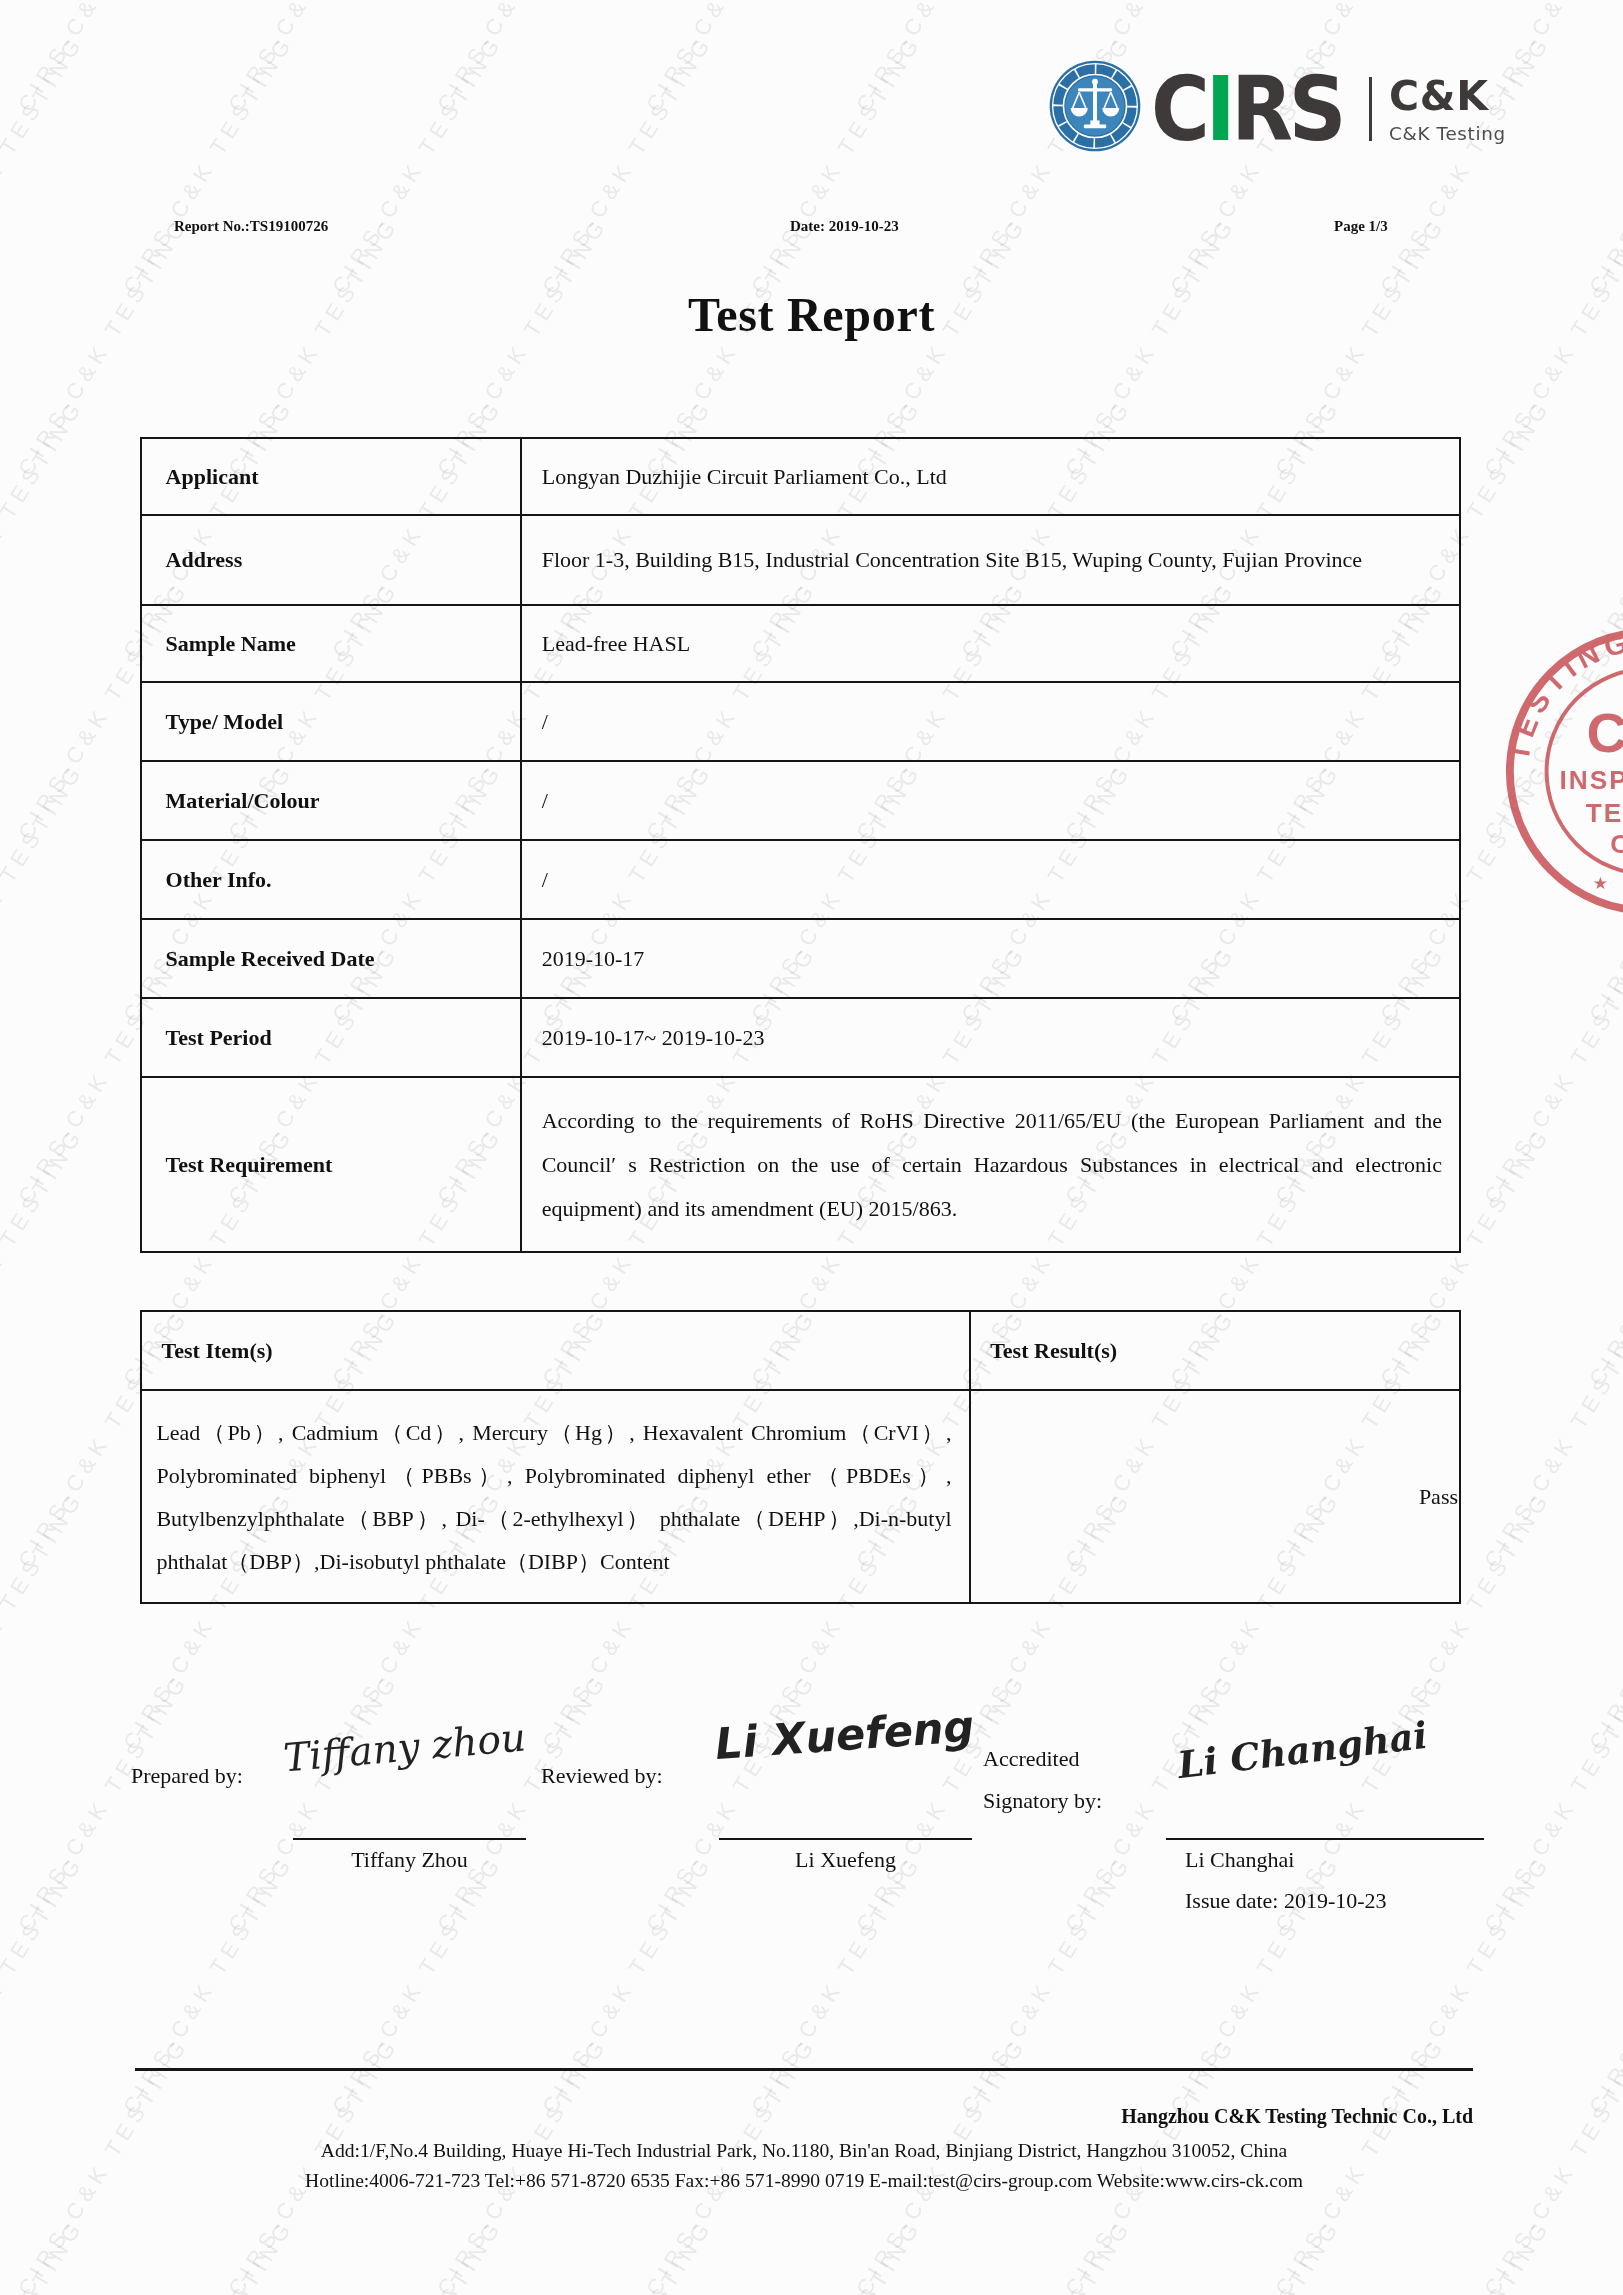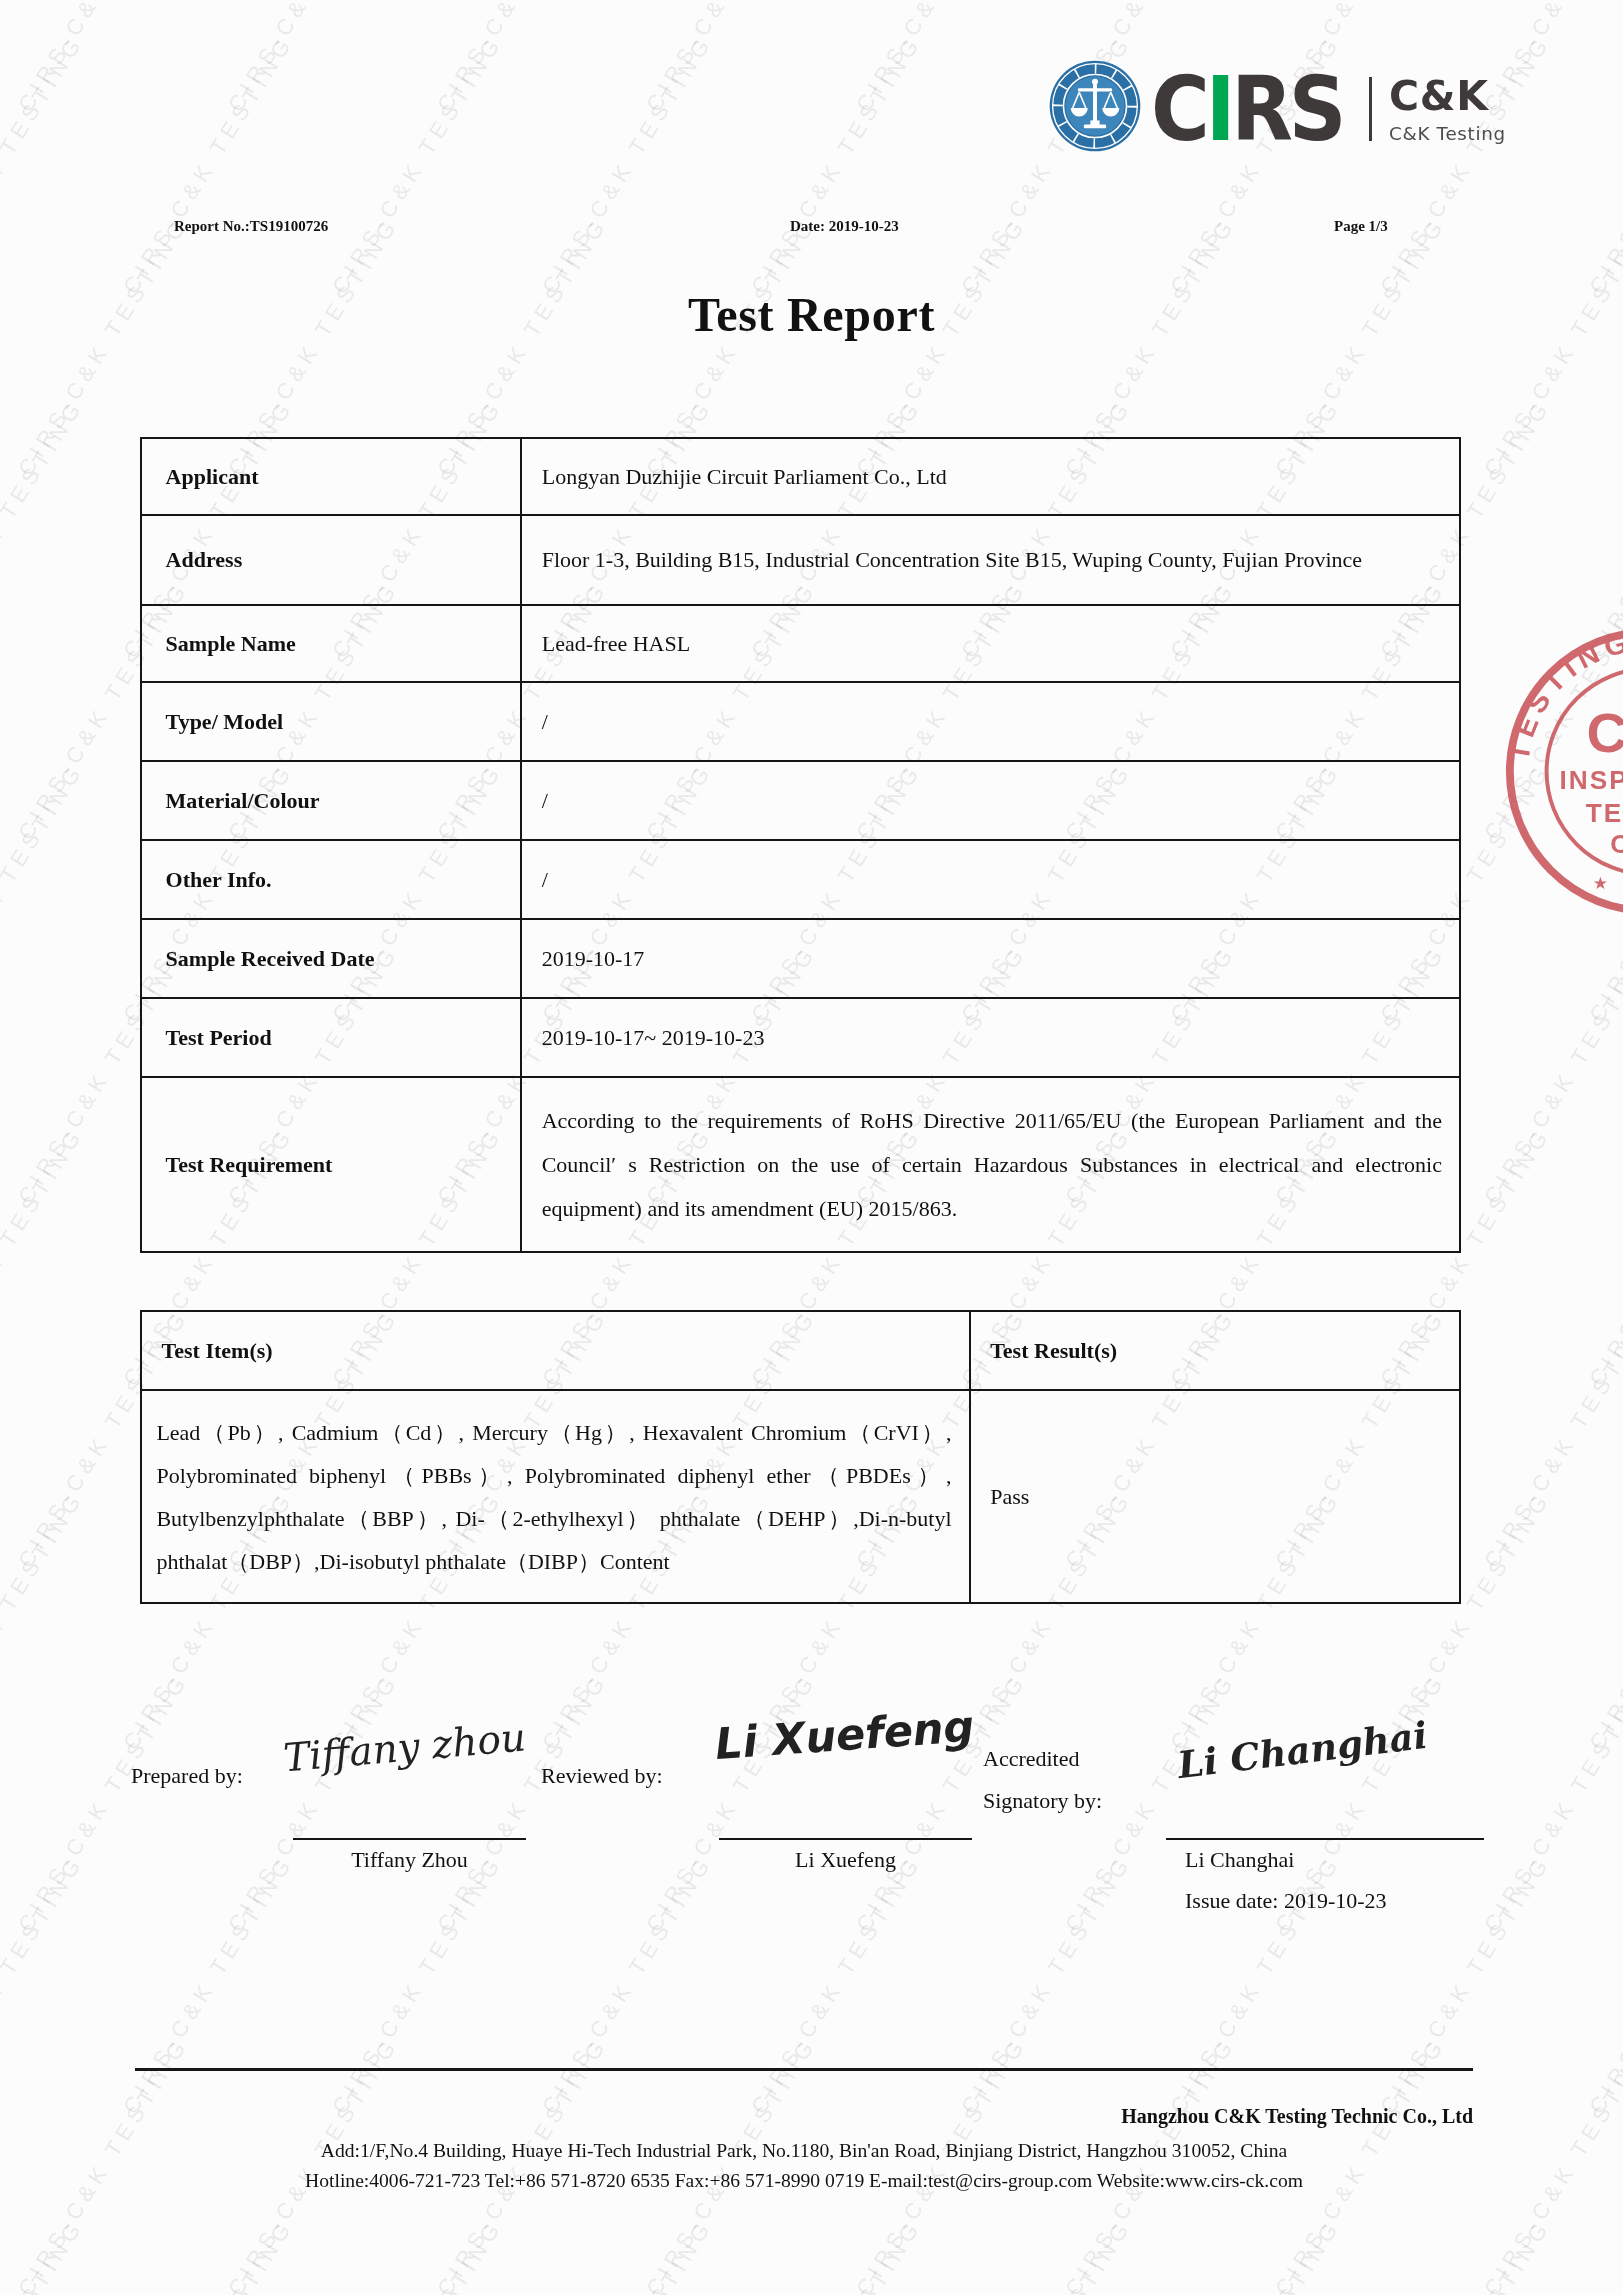--- a/index.html
+++ b/index.html
@@ -59,21 +59,21 @@
   tr.r-mid td{height:75px;}
   tr.r-req td{height:171px;}
   .multiline{line-height:44px;text-align:justify;}
   .tbl-result{top:1310px;}
   .tbl-result th{
     height:75px;text-align:left;font-weight:bold;font-size:22px;padding-left:19.6px;
   }
   .tbl-result td{height:209px;}
   .tbl-result .col-item{width:806px;}
   .td-items{padding:0 17px 0 14.4px;line-height:43px;text-align:justify;margin-left:14px;}
-  .td-result{padding-left:19.6px;}
+  .td-result{padding-left:19.6px;text-align:right;}
   
   .sig-label{position:absolute;font-size:22px;line-height:26px;white-space:nowrap;}
   .lbl-prepared{left:131px;top:1763px;}
   .lbl-reviewed{left:541px;top:1763px;}
   .lbl-accredited{left:983px;top:1738px;line-height:42px;}
   .sig{
     position:absolute;color:#222;white-space:nowrap;
     font-family:"DejaVu Serif","Liberation Serif",serif;font-style:italic;
   }
   .sig-1{left:283px;top:1725px;font-size:39px;transform:rotate(-5deg);}

